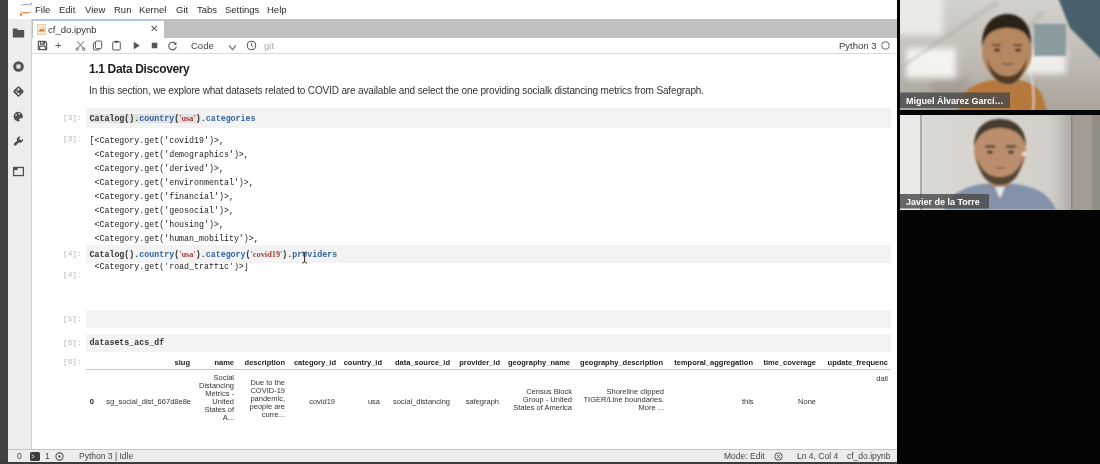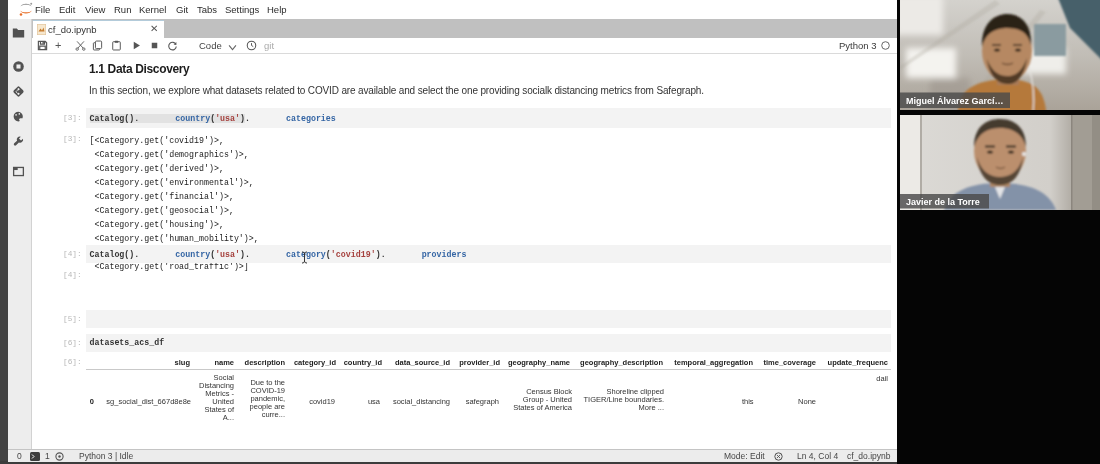--- a/index.html
+++ b/index.html
@@ -22,22 +22,22 @@
 #tabtitle{position:absolute;left:15px;top:3px;font-size:9.5px;color:#333;}
 #tabx{position:absolute;left:117px;top:2px;font-size:10px;color:#555;}
 
 #toolbar{position:absolute;left:32px;top:38px;width:865px;height:15px;background:#fff;border-bottom:1px solid #dadada;}
 .tbi{position:absolute;top:2px;width:11px;height:11px;color:#555;}
 .cellbox{position:absolute;left:86px;width:805px;background:#f3f3f3;}
 .code,.out{position:absolute;font-family:"Liberation Mono",monospace;font-size:8.3px;white-space:pre;color:#222;}
 .code{font-weight:bold;color:#333;}
 .out{line-height:14px;}
 .prompt{position:absolute;font-family:"Liberation Mono",monospace;font-size:7.8px;color:#b8b8b8;}
-.mb{color:#3465a4;margin-left:36px;}
-.ms{color:#a5403d;}
+.mb{color:#3465a4;}
+.ms{color:#a5403d;font-family:Liberation Serif, serif;}
 .hl{background:#e2e2e2;}
 
 #statusbar{position:absolute;left:8px;top:449px;width:889px;height:12px;background:#ececec;border-top:1px solid #c4c4c4;}
 .st{position:absolute;top:1px;font-size:8.5px;color:#454545;}
 
 .th{position:absolute;font-size:7.5px;font-weight:bold;color:#222;white-space:nowrap;}
 .td{position:absolute;font-size:7.5px;color:#333;line-height:8px;white-space:nowrap;text-align:right;}
 #videos{position:absolute;left:897px;top:0;width:203px;height:464px;background:#050505;}
 </style>
 </head>
@@ -123,21 +123,21 @@
     <svg class="tbi" style="left:98.5px" viewBox="0 0 16 16">
         <path d="M4 2.5 L13 8 L4 13.5 Z" fill="#555"></path>
       </svg>
     <svg class="tbi" style="left:116.5px" viewBox="0 0 16 16">
         <rect x="4" y="4" width="8" height="8" fill="#555"></rect>
       </svg>
     <svg class="tbi" style="left:135px" viewBox="0 0 16 16">
         <path d="M13 6.5 A5.5 5.5 0 1 0 13.5 9.5" fill="none" stroke="#555" stroke-width="1.6"></path>
         <path d="M13.6 3 v4 h-4 Z" fill="#555"></path>
       </svg>
-    <span class="abs" style="left:167px;top:2px;font-size:9.5px;color:#444">Code</span>
+    <span class="abs" style="left:159px;top:2px;font-size:9.5px;color:#444">Code</span>
     <svg class="tbi" style="left:194.5px;top:4px" viewBox="0 0 16 16">
         <path d="M3 5 L8 11 L13 5" fill="none" stroke="#666" stroke-width="1.6"></path>
       </svg>
     <svg class="tbi" style="left:214px" viewBox="0 0 16 16">
         <circle cx="8" cy="8" r="6.2" fill="none" stroke="#555" stroke-width="1.5"></circle>
         <path d="M8 4.5 V8 L10.5 9.5" stroke="#555" stroke-width="1.4" fill="none"></path>
       </svg>
     <span class="abs" style="left:232px;top:2px;font-size:9.5px;color:#aaa">git</span>
     <span class="abs" style="left:807px;top:2px;font-size:9.5px;color:#3a3a3a;white-space:nowrap">Python 3</span>
     <svg class="abs" style="left:849px;top:3px" width="9" height="9" viewBox="0 0 9 9">

